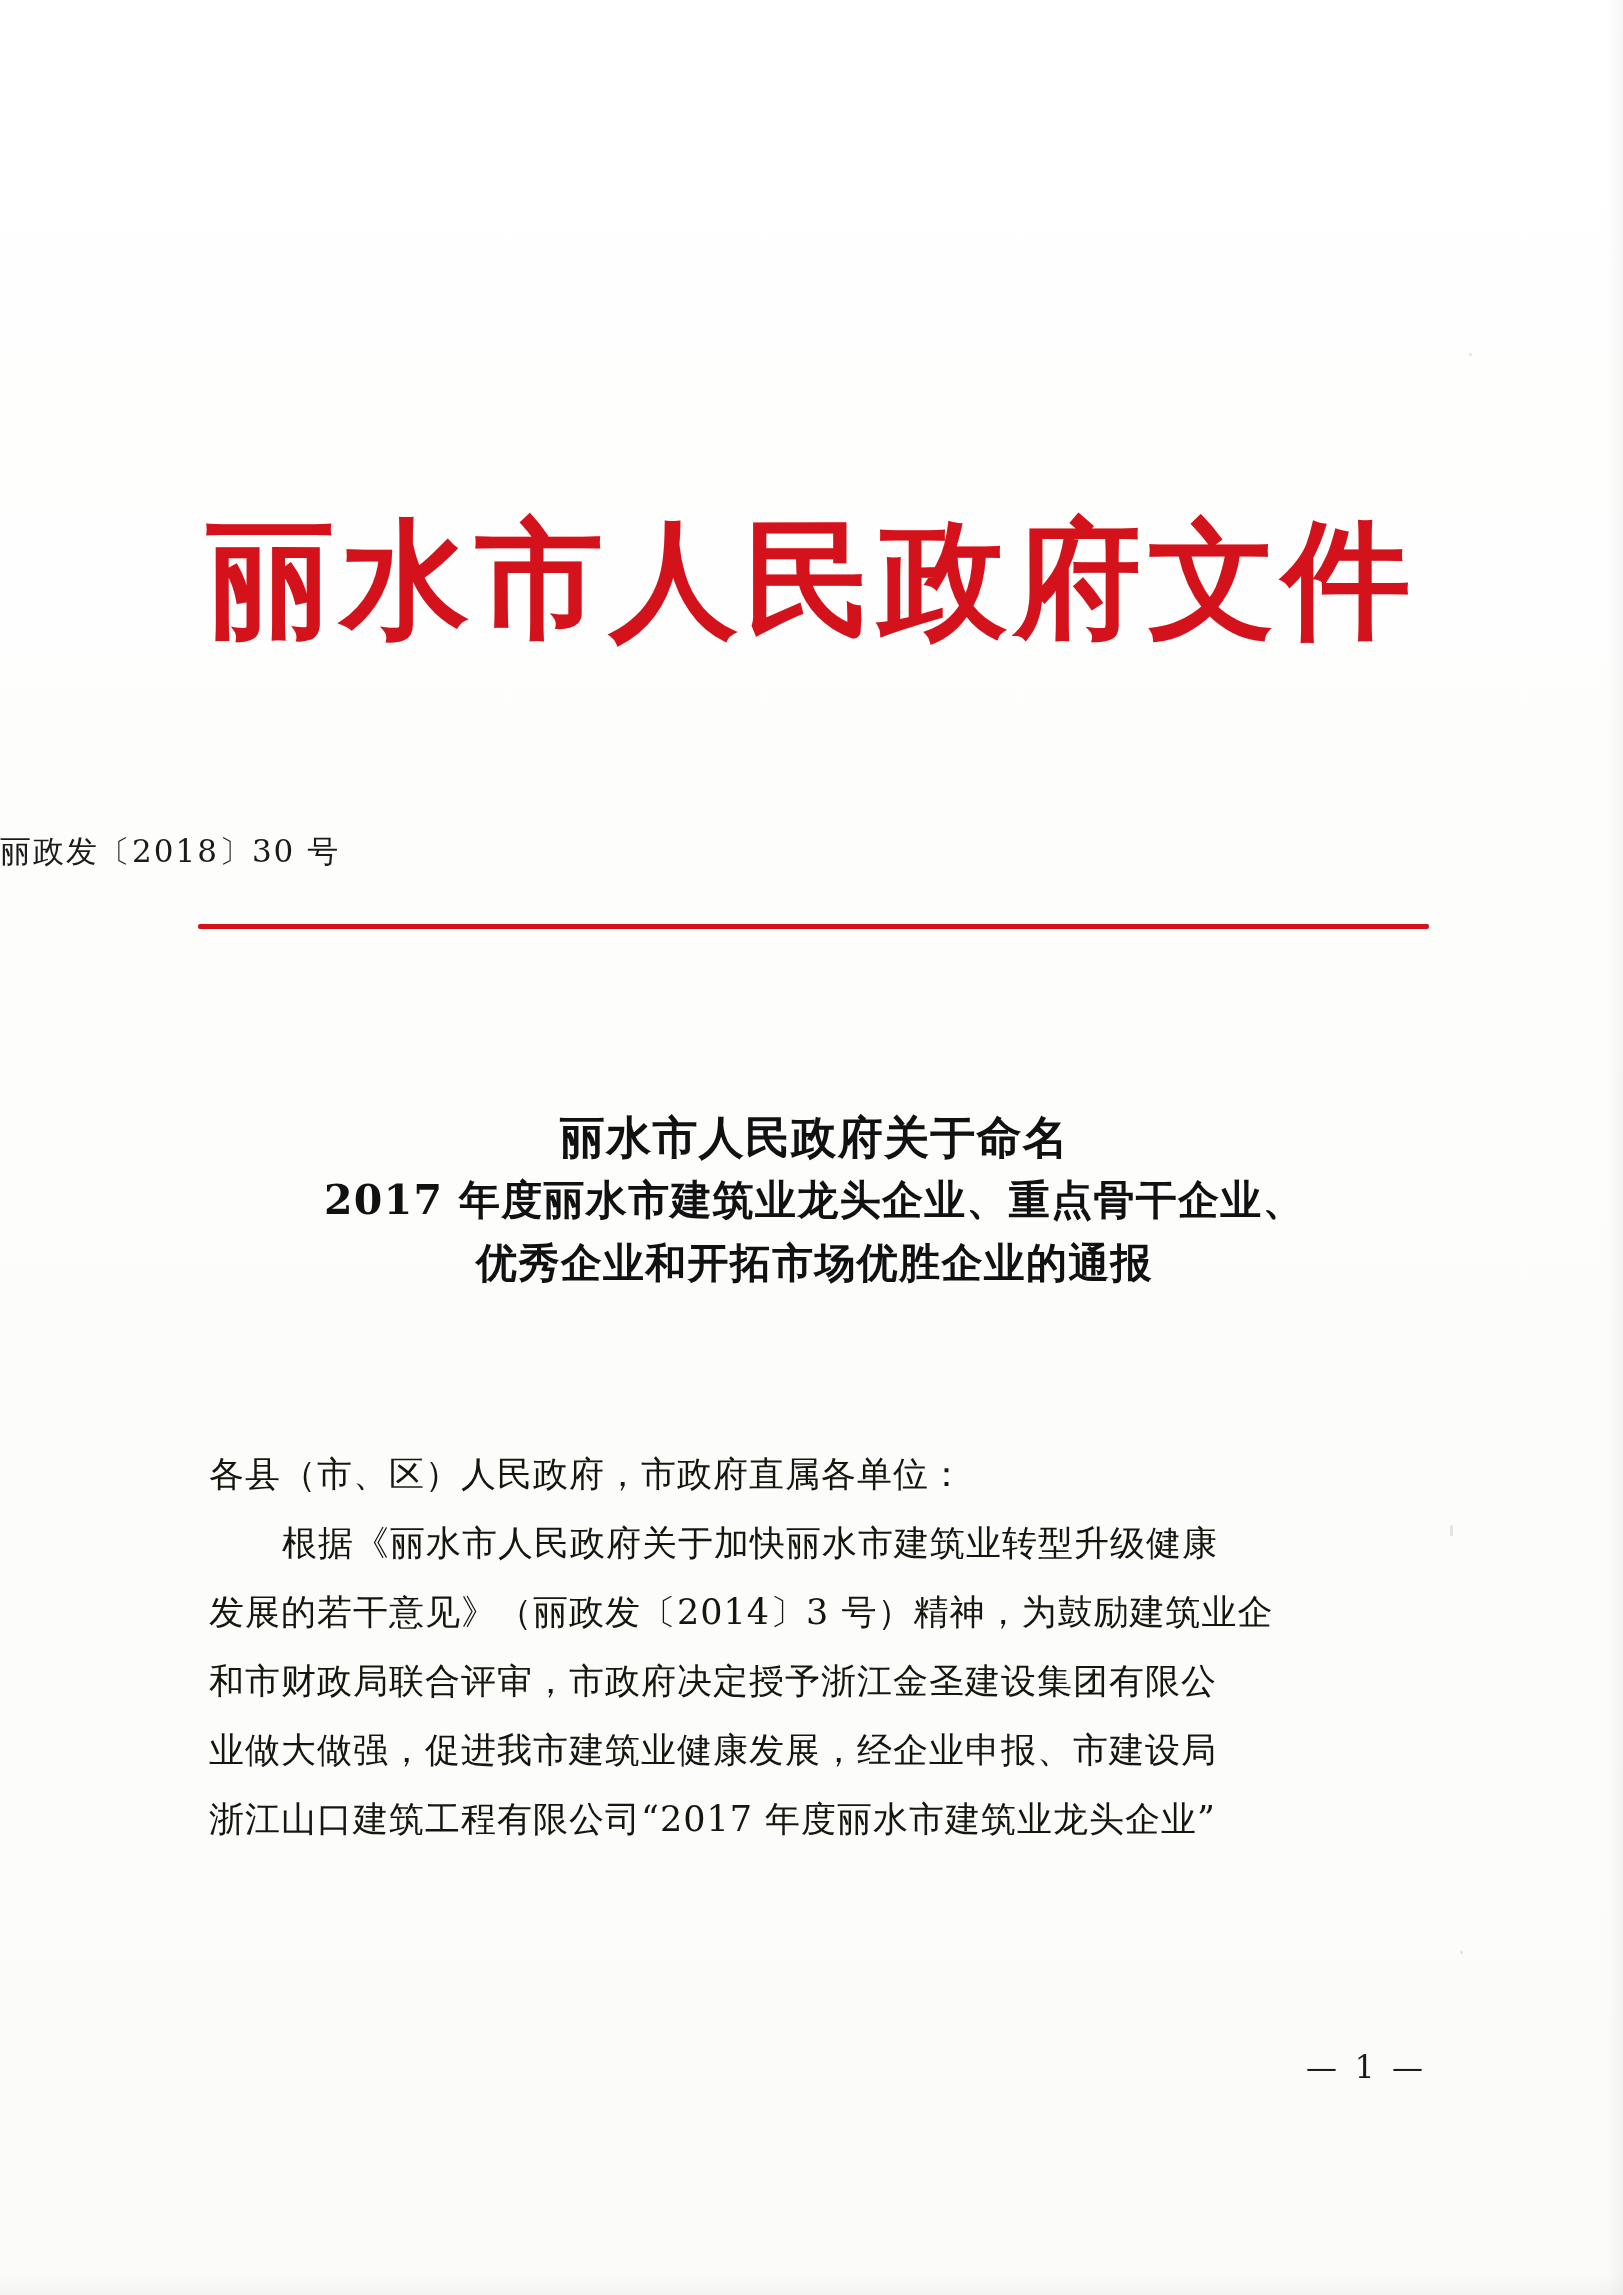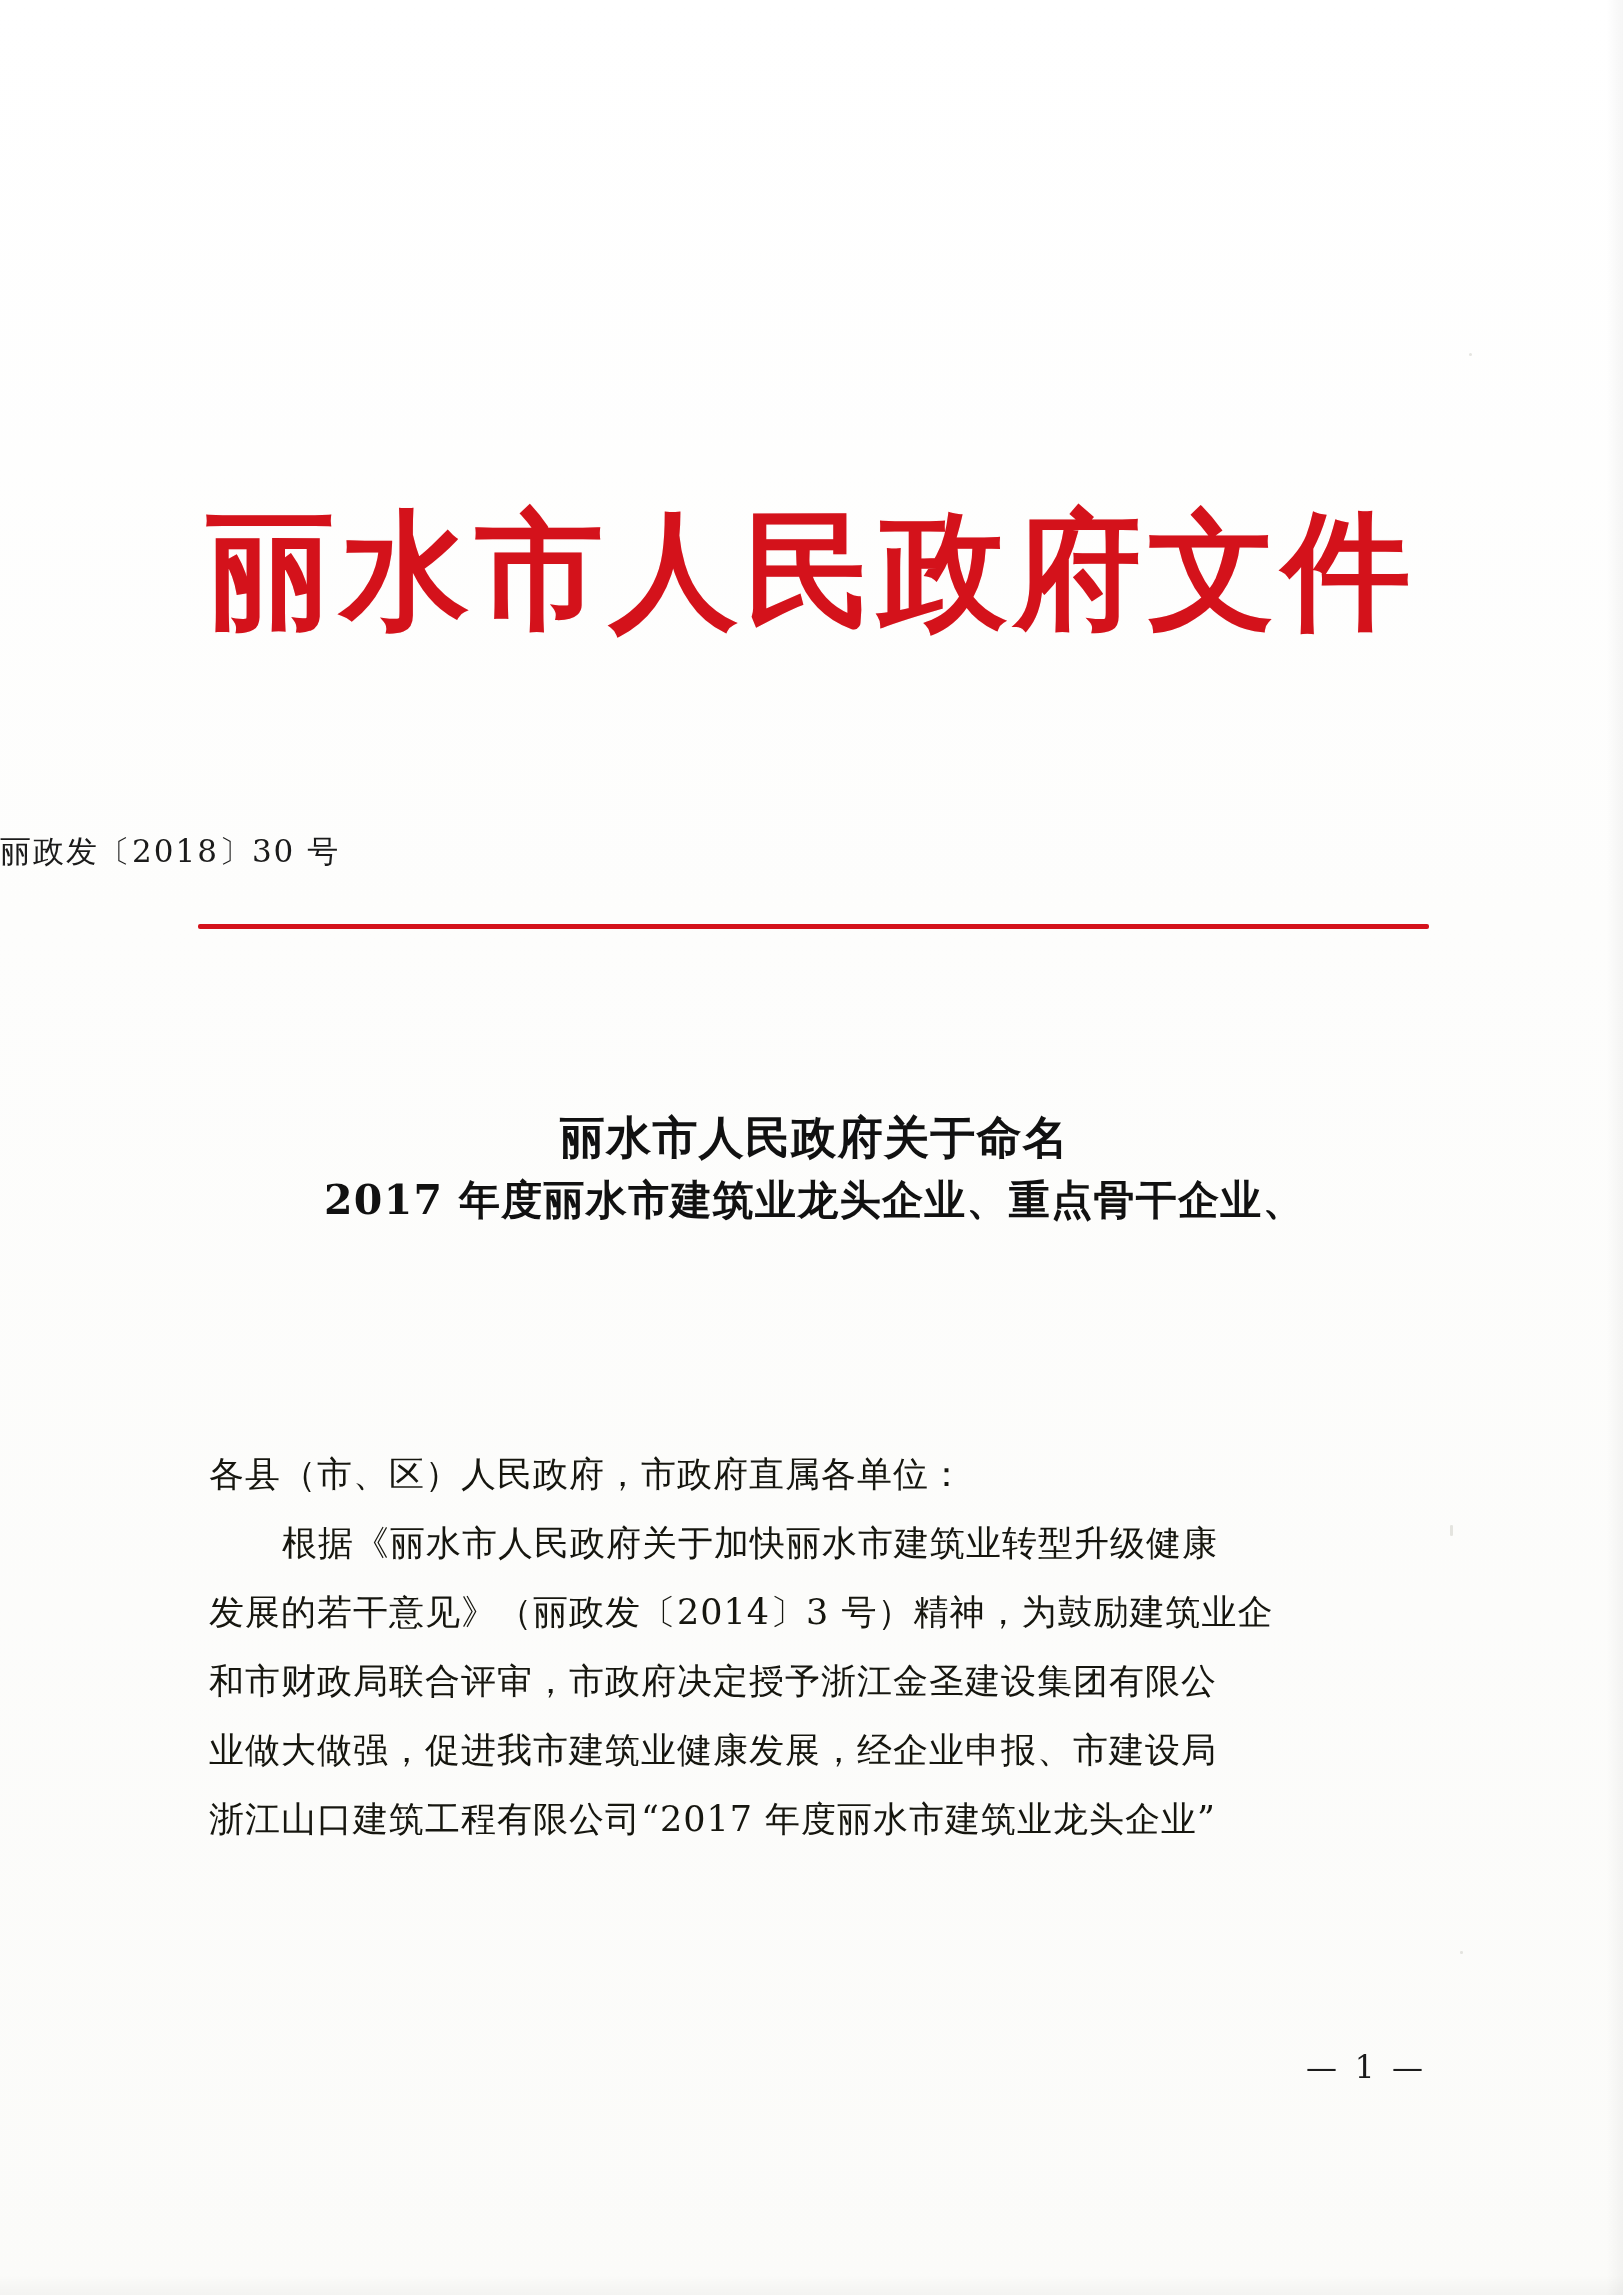--- a/index.html
+++ b/index.html
@@ -27,21 +27,21 @@
   .masthead {
     position: absolute;
     top: 517px;
     left: 0;
     width: 100%;
     text-align: center;
   }
   .masthead-title {
     display: inline-block;
     color: #d4121b;
-    font-family: Liberation Mono, monospace;
+    font-family: Liberation Serif, serif;
     font-weight: bold;
     font-size: 128px;
     letter-spacing: 6.5px;
     line-height: 1;
     white-space: nowrap;
     text-shadow: 0 0 0.7px rgba(212,18,27,0.25);
     text-align: right;
   }
 
   
@@ -155,20 +155,21 @@
     <div class="masthead-title">丽水市人民政府文件</div>
   </div>
 
   <div class="doc-number">丽政发〔2018〕30 号</div>
 
   <div class="red-rule"></div>
 
   <div class="title-block">
     <div class="title-line l1">丽水市人民政府关于命名</div>
     <div class="title-line l2">2017 年度丽水市建筑业龙头企业、重点骨干企业、</div>
+    <div class="title-line l3">优秀企业和开拓市场优胜企业的通报</div>
   </div>
 
   <div class="body-block">
     <div class="body-line">各县（市、区）人民政府，市政府直属各单位：</div>
     <div class="body-line indent">根据《丽水市人民政府关于加快丽水市建筑业转型升级健康</div>
     <div class="body-line">发展的若干意见》（丽政发〔2014〕3 号）精神，为鼓励建筑业企</div>
     <div class="body-line">和市财政局联合评审，市政府决定授予浙江金圣建设集团有限公</div>
     <div class="body-line">业做大做强，促进我市建筑业健康发展，经企业申报、市建设局</div>
     <div class="body-line">浙江山口建筑工程有限公司“2017 年度丽水市建筑业龙头企业”</div>
   </div>

